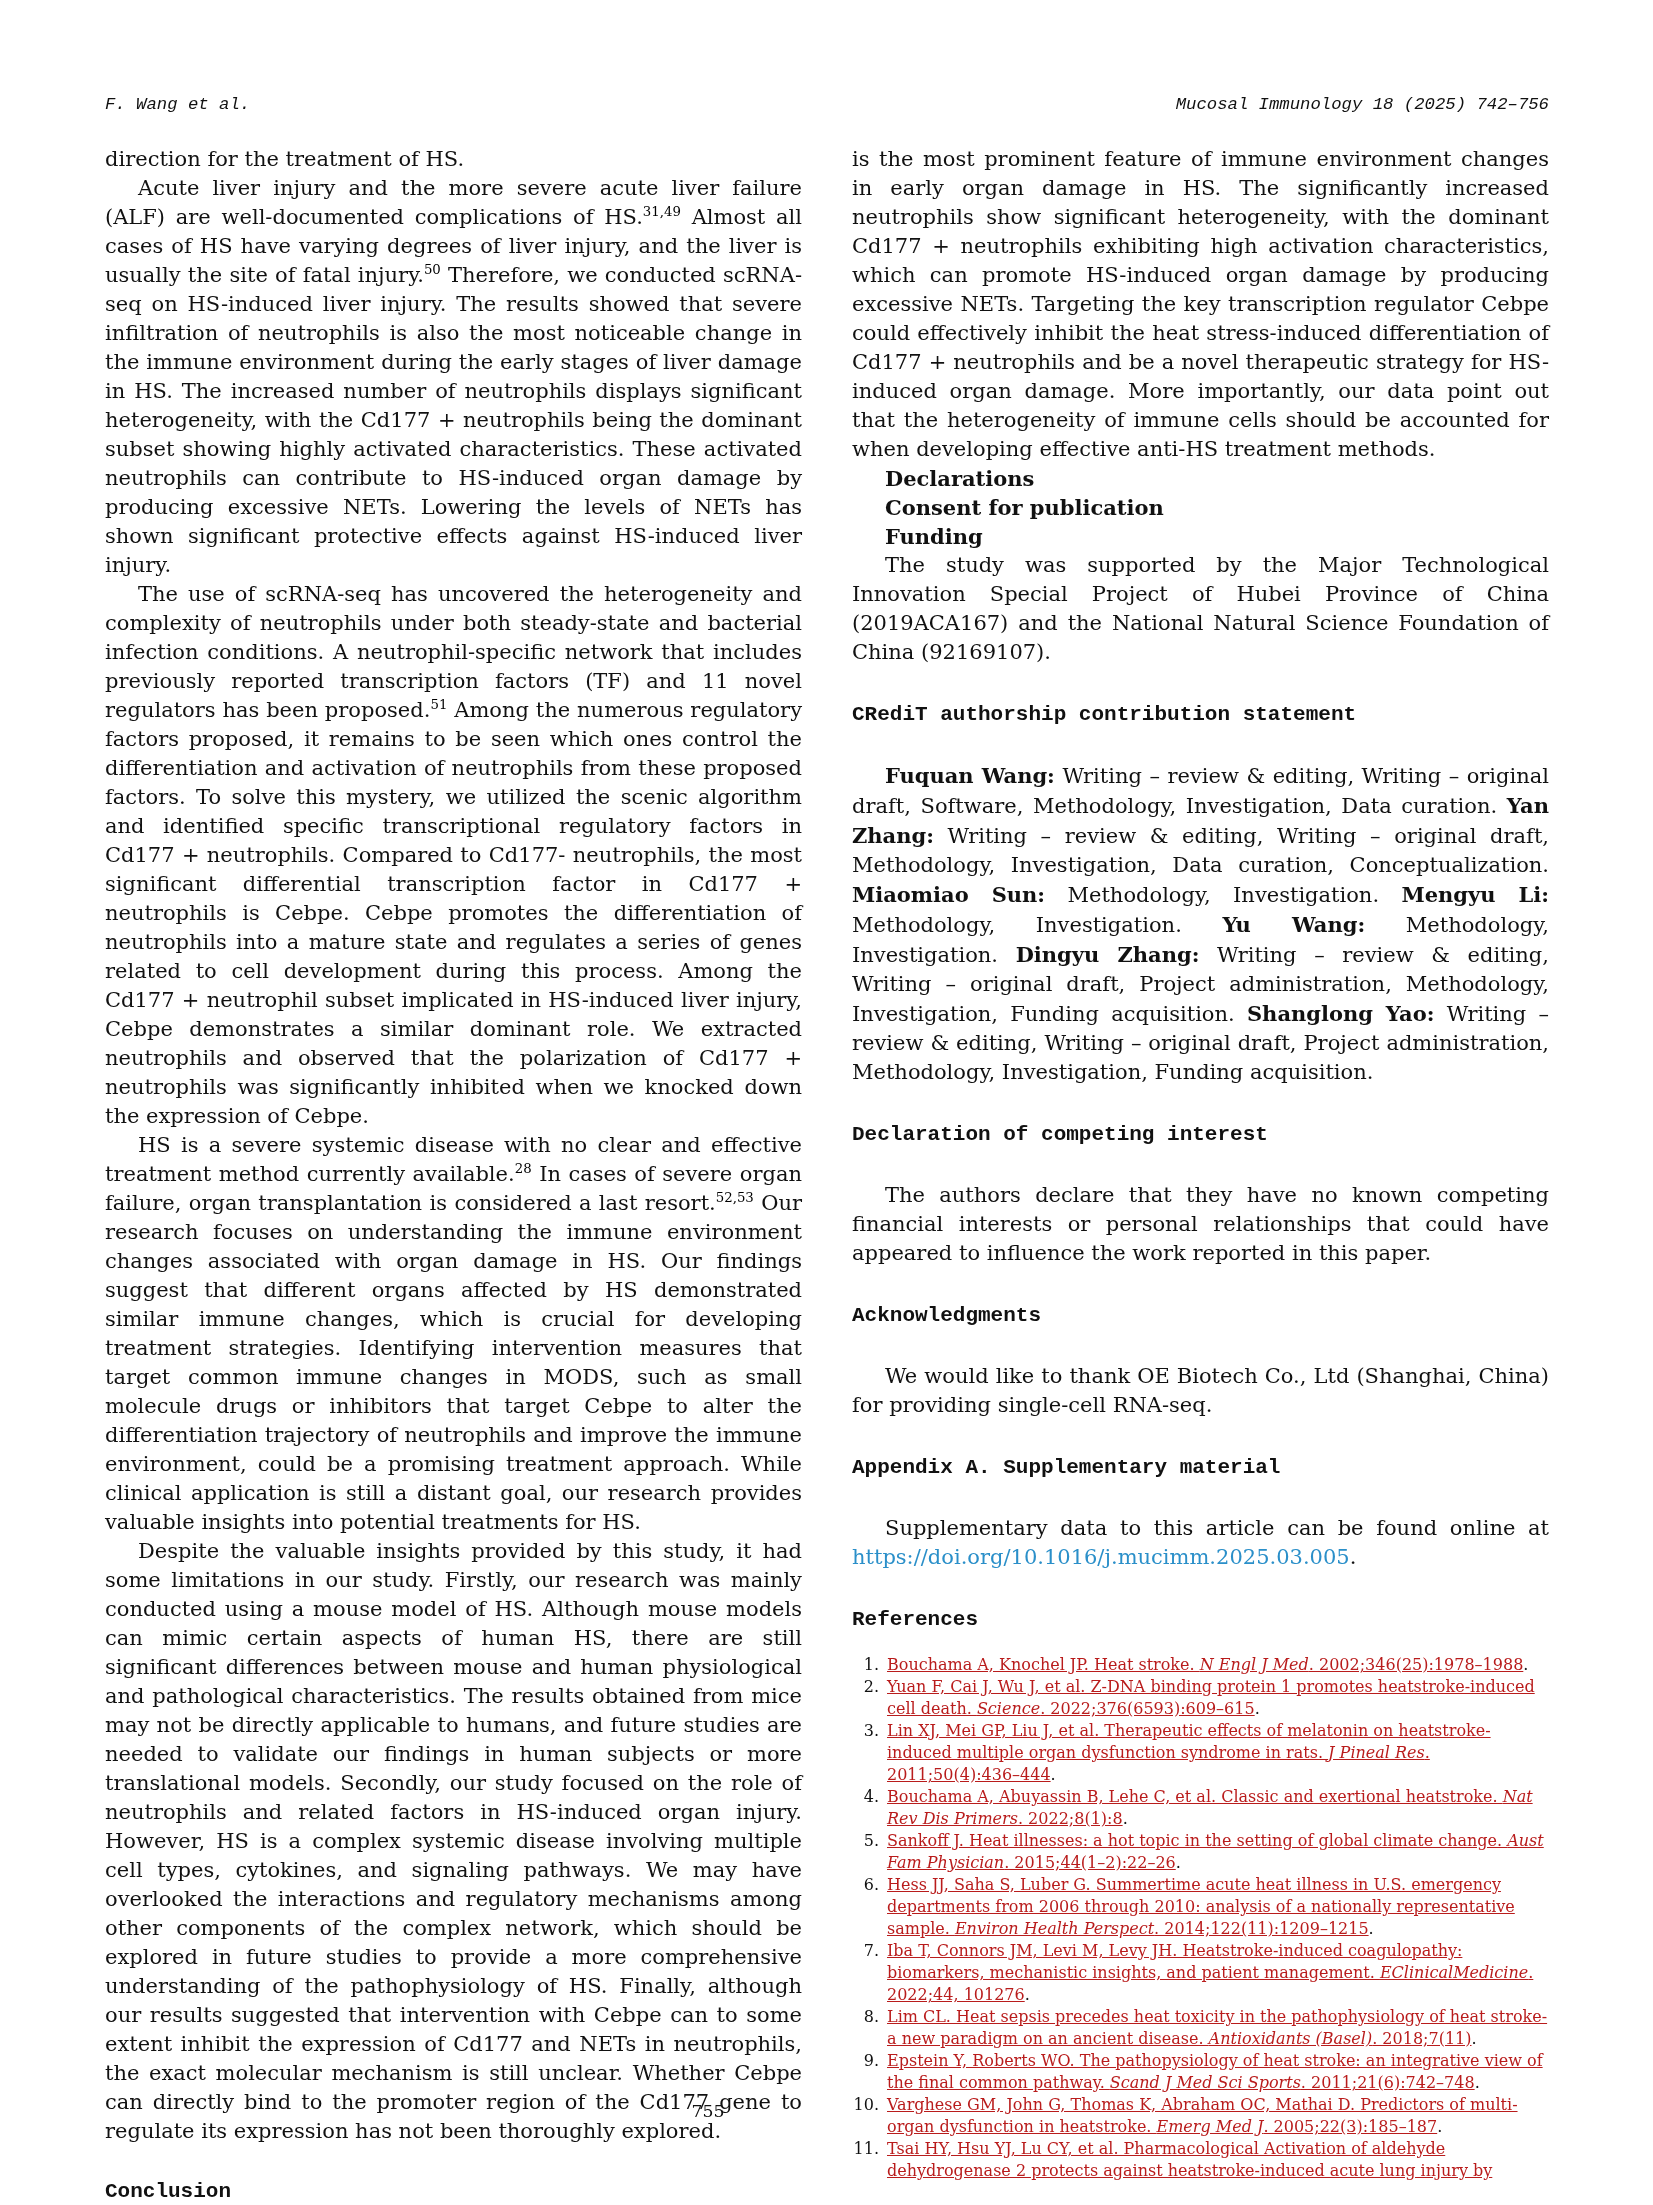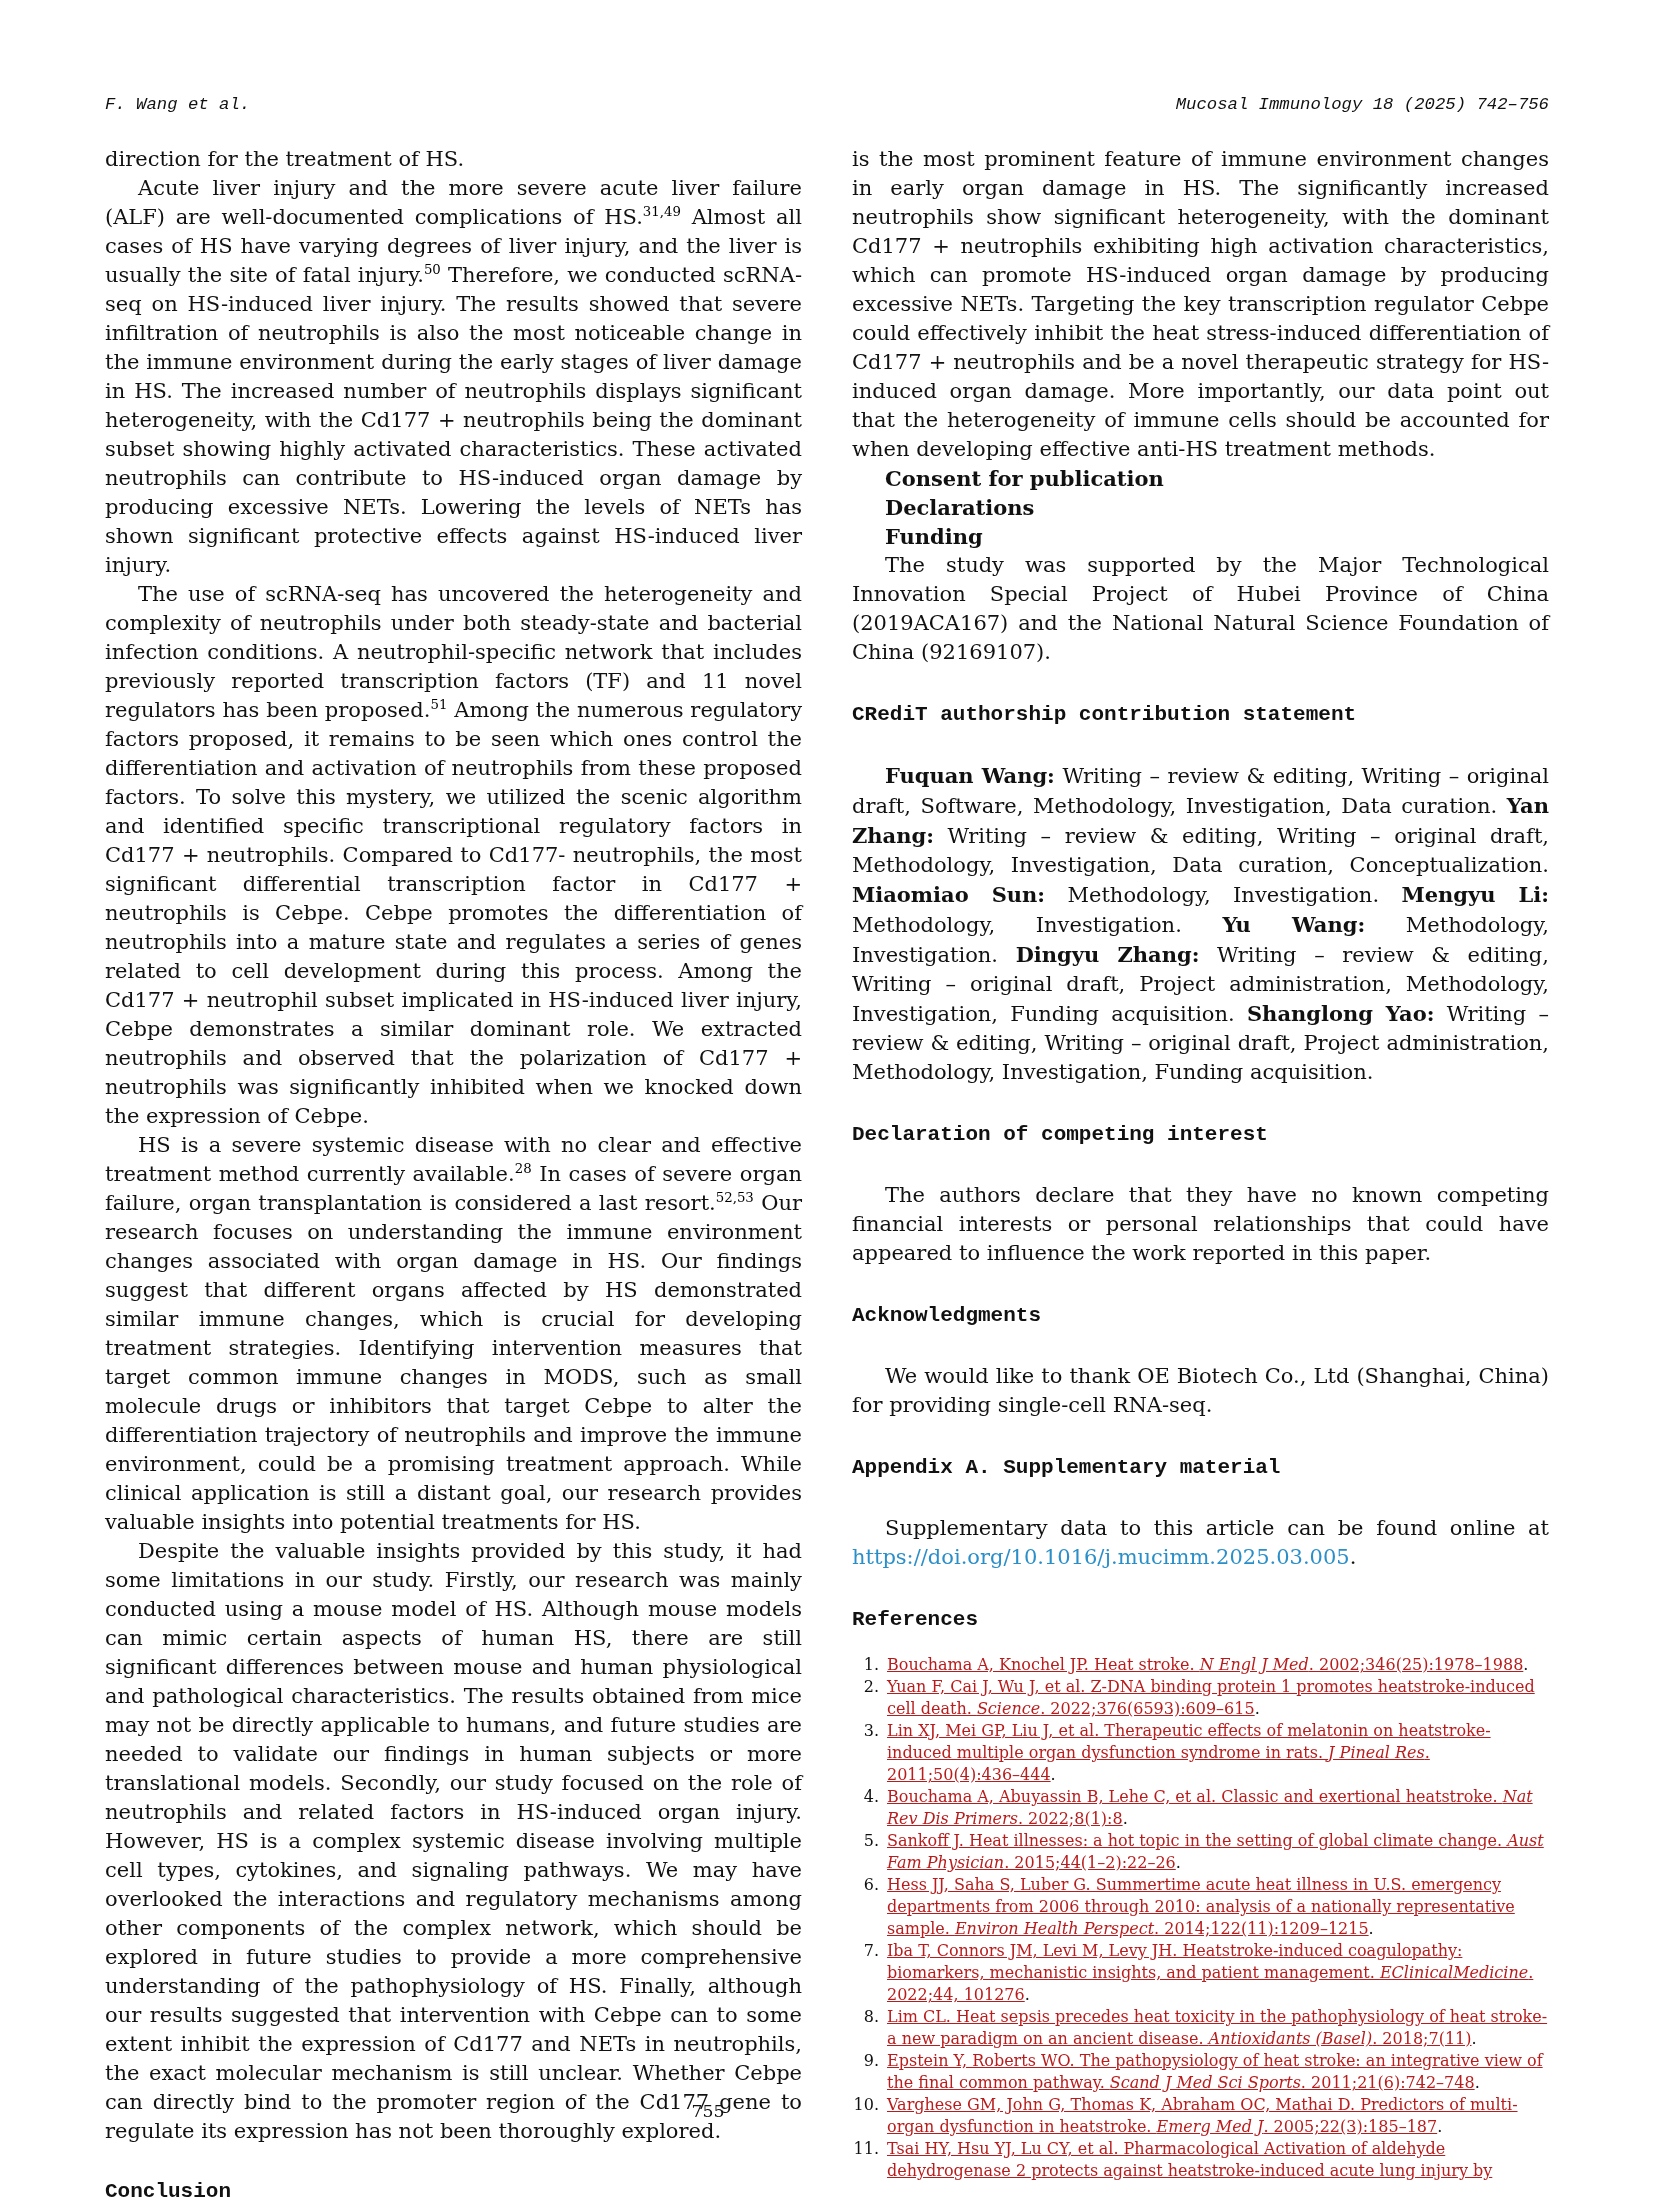--- a/index.html
+++ b/index.html
@@ -43,22 +43,22 @@
   <p class="ind">
     <span>HS is a severe systemic disease with no clear and effective treatment method currently available.</span><a class="sup">28</a><span> In cases of severe organ failure, organ transplantation is considered a last resort.</span><a class="sup">52,53</a><span> Our research focuses on understanding the immune environment changes associated with organ damage in HS. Our findings suggest that different organs affected by HS demonstrated similar immune changes, which is crucial for developing treatment strategies. Identifying intervention measures that target common immune changes in MODS, such as small molecule drugs or inhibitors that target Cebpe to alter the differentiation trajectory of neutrophils and improve the immune environment, could be a promising treatment approach. While clinical application is still a distant goal, our research provides valuable insights into potential treatments for HS.</span>
   </p>
   <p class="ind">Despite the valuable insights provided by this study, it had some limitations in our study. Firstly, our research was mainly conducted using a mouse model of HS. Although mouse models can mimic certain aspects of human HS, there are still significant differences between mouse and human physiological and pathological characteristics. The results obtained from mice may not be directly applicable to humans, and future studies are needed to validate our findings in human subjects or more translational models. Secondly, our study focused on the role of neutrophils and related factors in HS-induced organ injury. However, HS is a complex systemic disease involving multiple cell types, cytokines, and signaling pathways. We may have overlooked the interactions and regulatory mechanisms among other components of the complex network, which should be explored in future studies to provide a more comprehensive understanding of the pathophysiology of HS. Finally, although our results suggested that intervention with Cebpe can to some extent inhibit the expression of Cd177 and NETs in neutrophils, the exact molecular mechanism is still unclear. Whether Cebpe can directly bind to the promoter region of the Cd177 gene to regulate its expression has not been thoroughly explored.</p>
   <div class="sec" style="margin-top:31px;margin-bottom:40px;">Conclusion</div>
 
 </div>
 
 <div class="col right">
   <p>is the most prominent feature of immune environment changes in early organ damage in HS. The significantly increased neutrophils show significant heterogeneity, with the dominant Cd177 + neutrophils exhibiting high activation characteristics, which can promote HS-induced organ damage by producing excessive NETs. Targeting the key transcription regulator Cebpe could effectively inhibit the heat stress-induced differentiation of Cd177 + neutrophils and be a novel therapeutic strategy for HS-induced organ damage. More importantly, our data point out that the heterogeneity of immune cells should be accounted for when developing effective anti-HS treatment methods.</p>
+  <div class="sub">Declarations</div>
   <div class="sub">Consent for publication</div>
-  <div class="sub">Declarations</div>
   <div class="sub">Funding</div>
   <p class="ind">The study was supported by the Major Technological Innovation Special Project of Hubei Province of China (2019ACA167) and the National Natural Science Foundation of China (92169107).</p>
 
   <div class="sec">CRediT authorship contribution statement</div>
   <p class="ind">
     <b>Fuquan Wang:</b><span> Writing – review &amp; editing, Writing – original draft, Software, Methodology, Investigation, Data curation. </span><b>Yan Zhang:</b><span> Writing – review &amp; editing, Writing – original draft, Methodology, Investigation, Data curation, Conceptualization. </span><b>Miaomiao Sun:</b><span> Methodology, Investigation. </span><b>Mengyu Li:</b><span> Methodology, Investigation. </span><b>Yu Wang:</b><span> Methodology, Investigation. </span><b>Dingyu Zhang:</b><span> Writing – review &amp; editing, Writing – original draft, Project administration, Methodology, Investigation, Funding acquisition. </span><b>Shanglong Yao:</b><span> Writing – review &amp; editing, Writing – original draft, Project administration, Methodology, Investigation, Funding acquisition.</span>
   </p>
 
   <div class="sec">Declaration of competing interest</div>
   <p class="ind">The authors declare that they have no known competing financial interests or personal relationships that could have appeared to influence the work reported in this paper.</p>

